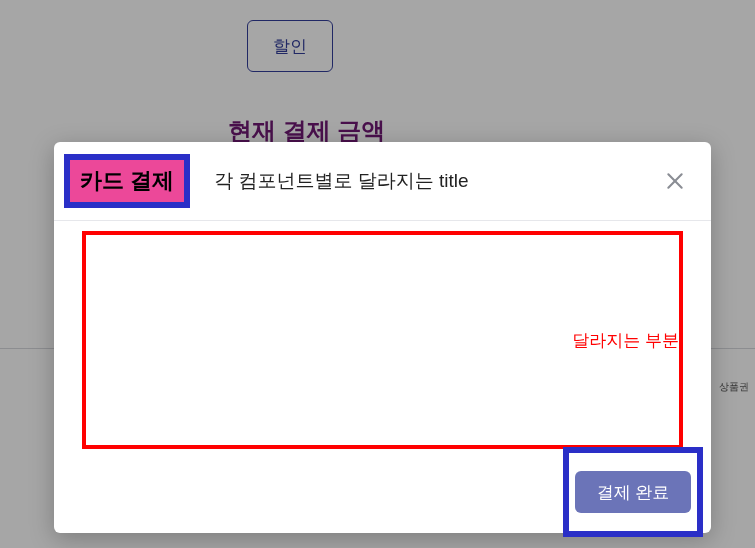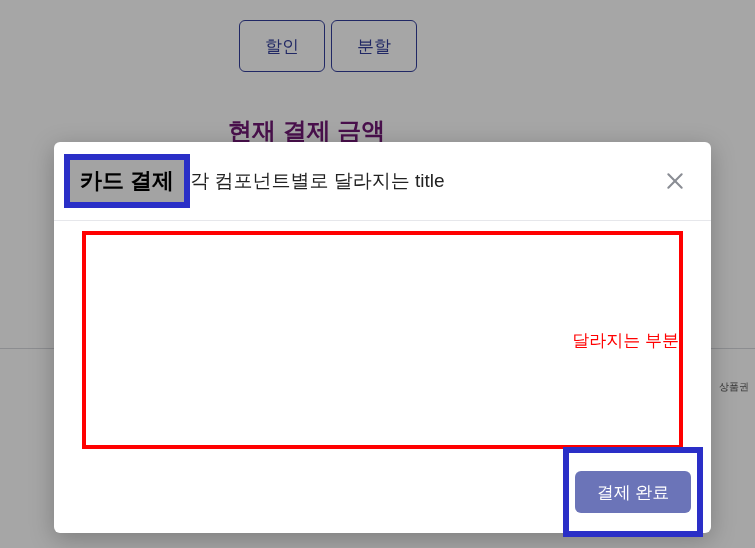--- a/index.html
+++ b/index.html
@@ -17,21 +17,21 @@
     }
     
     .backdrop {
       position: absolute;
       inset: 0;
       background: #ffffff;
     }
     .top-buttons {
       position: absolute;
       top: 20px;
-      left: 239px;
+      left: 247px;
       display: flex;
       gap: 6px;
     }
     .top-btn {
       width: 86px;
       height: 52px;
       border: 1px solid #333e9b;
       border-radius: 6px;
       background: transparent;
       color: #333e9b;
@@ -85,23 +85,23 @@
     .modal-header {
       height: 79px;
       border-bottom: 1px solid #e6e7eb;
       display: flex;
       align-items: center;
       padding: 0 22px 0 10px;
       position: relative;
     }
     .title-box {
       border: 6px solid #2a2fc7;
-      background: #a3a3a3;
+      background: #ec4899;
       padding: 6px 10px;
-      margin-right: 0;
+      margin-right: 24px;
     }
     .title-box-text {
       font-size: 22px;
       font-weight: 800;
       color: #000;
       white-space: nowrap;
     }
     .subtitle {
       font-size: 19px;
       color: #222;
@@ -160,23 +160,20 @@
     }
   </style>
 </head>
 <body>
 
 <div class="backdrop">
   <div class="top-buttons">
     <div class="top-btn">
       <span>할인</span>
     </div>
-    <div class="top-btn">
-      <span>분할</span>
-    </div>
   </div>
   <div class="section-title">현재 결제 금액</div>
   <div class="bg-line"></div>
   <div class="bg-right-text">상품권</div>
 </div>
 
 <div class="overlay"></div>
 
 <div class="modal">
   <div class="modal-header">

